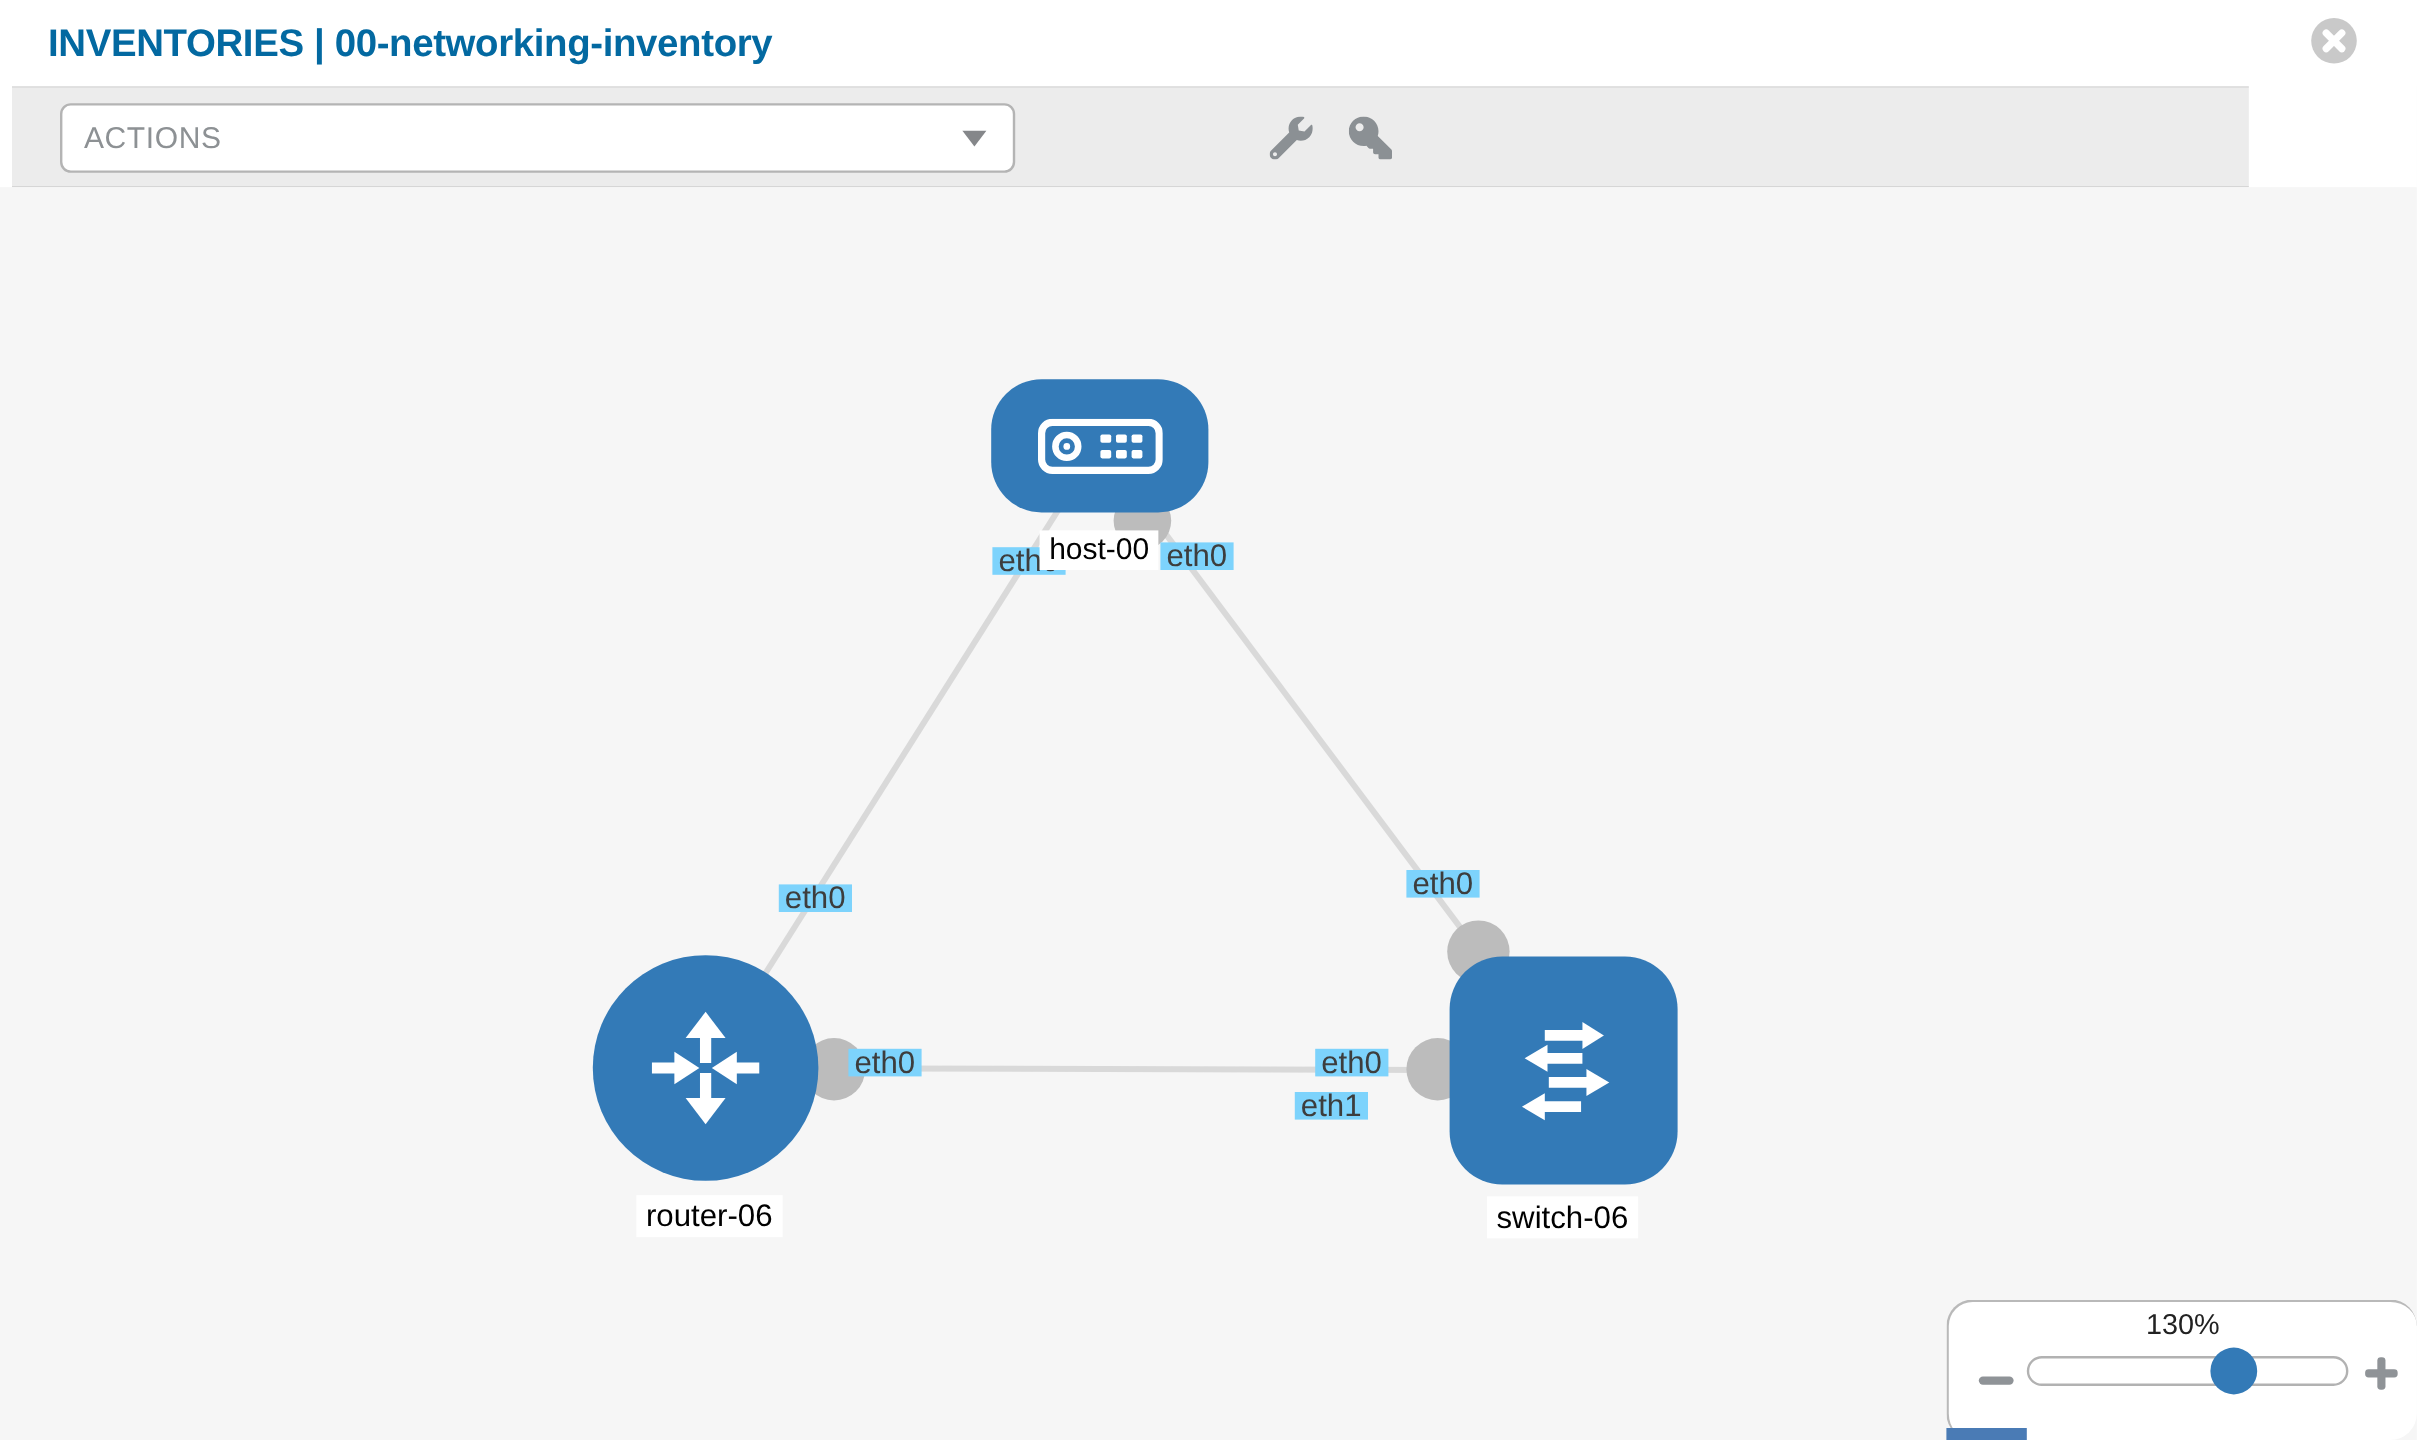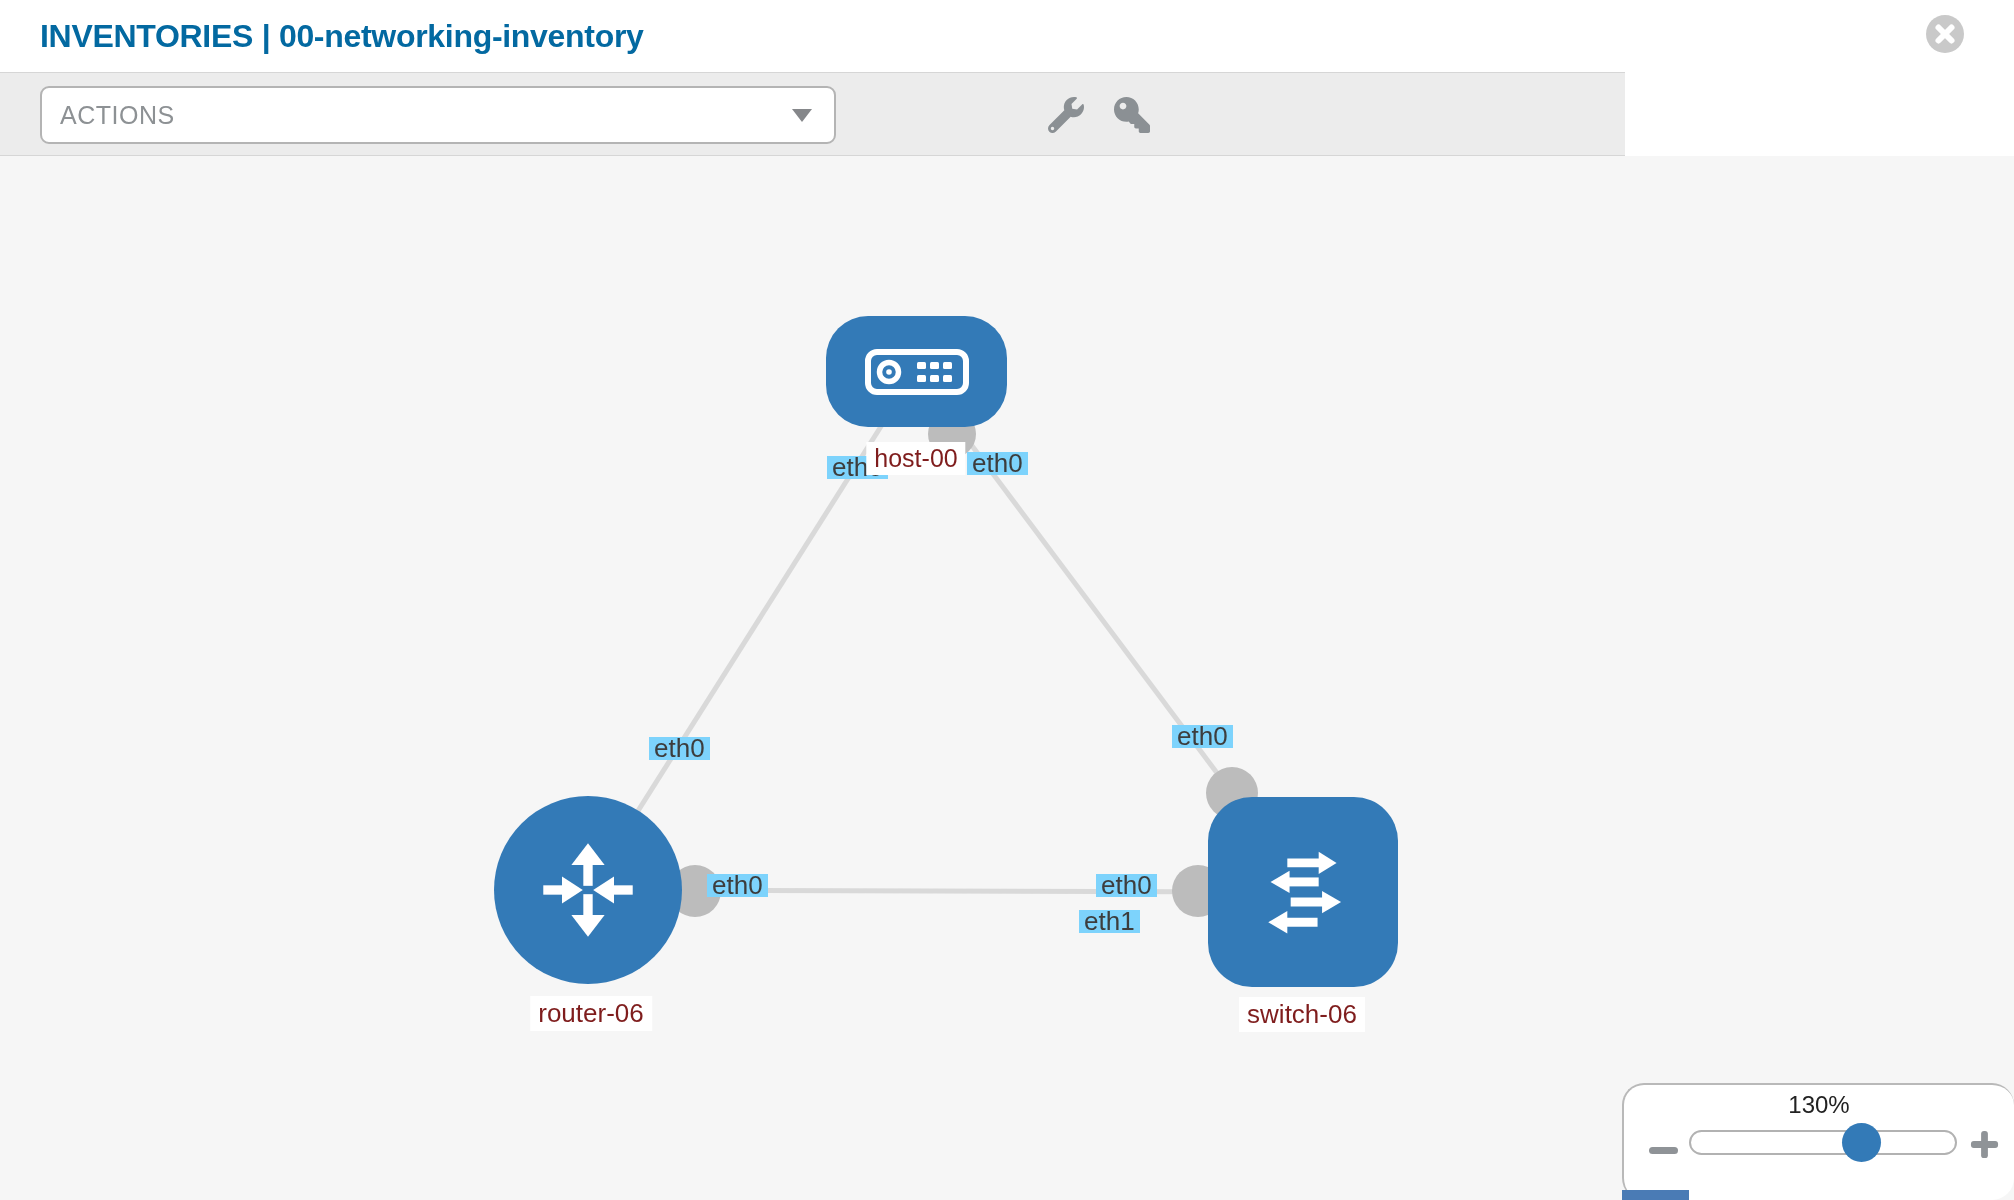--- a/index.html
+++ b/index.html
@@ -13,21 +13,21 @@
   .page-title{
     position:absolute;left:40px;top:0;height:72px;line-height:72px;
     font-size:32px;font-weight:700;color:#0369a1;letter-spacing:-0.3px;
   }
   .close-btn{
     position:absolute;left:1926px;top:15px;width:38px;height:38px;border:none;padding:0;
     border-radius:50%;background:#c9c9c9;cursor:pointer;
   }
   
   .toolbar{
-    position:absolute;left:0;top:72px;width:1625px;height:84px;
+    position:absolute;left:10px;top:72px;width:1864px;height:84px;
     background:#ececec;border-top:1px solid #d6d6d6;border-bottom:1px solid #d6d6d6;
     box-sizing:border-box;
   }
   .select{
     position:absolute;top:13px;height:58px;background:#ffffff;
     border:2px solid #b4b4b4;border-radius:9px;box-sizing:border-box;cursor:pointer;
   }
   .select .select-label{
     position:absolute;left:18px;top:0;height:54px;line-height:54px;
     font-size:25px;color:#8d9194;letter-spacing:0.5px;
@@ -53,21 +53,21 @@
   }
   .links-layer{position:absolute;left:0;top:0;z-index:1;}
   .link-line{stroke:#d9d9d9;stroke-width:5;}
   .connector{fill:#bcbcbc;}
   .node{position:absolute;z-index:2;background:#337ab7;cursor:pointer;
         display:flex;align-items:center;justify-content:center;}
   .node.host{left:826px;top:160px;width:181px;height:111px;border-radius:42px;}
   .node.router{left:494px;top:640px;width:188px;height:188px;border-radius:50%;}
   .node.switch{left:1208px;top:641px;width:190px;height:190px;border-radius:44px;}
   .node-label{
-    position:absolute;z-index:4;background:#ffffff;color:#7f1d1d;
+    position:absolute;z-index:4;background:#ffffff;color:#000000;
     font-size:26px;padding:2px 8px;white-space:nowrap;transform:translateX(-50%);
   }
   .iface-label{
     position:absolute;z-index:3;background:#7dd3fc;color:#3d3d3d;
     font-size:26px;line-height:21px;padding:1px 5px;white-space:nowrap;
   }
   .iface-label.front{z-index:4;}
   
   .zoom-panel{
     position:absolute;left:1622px;top:1083px;width:392px;height:117px;

